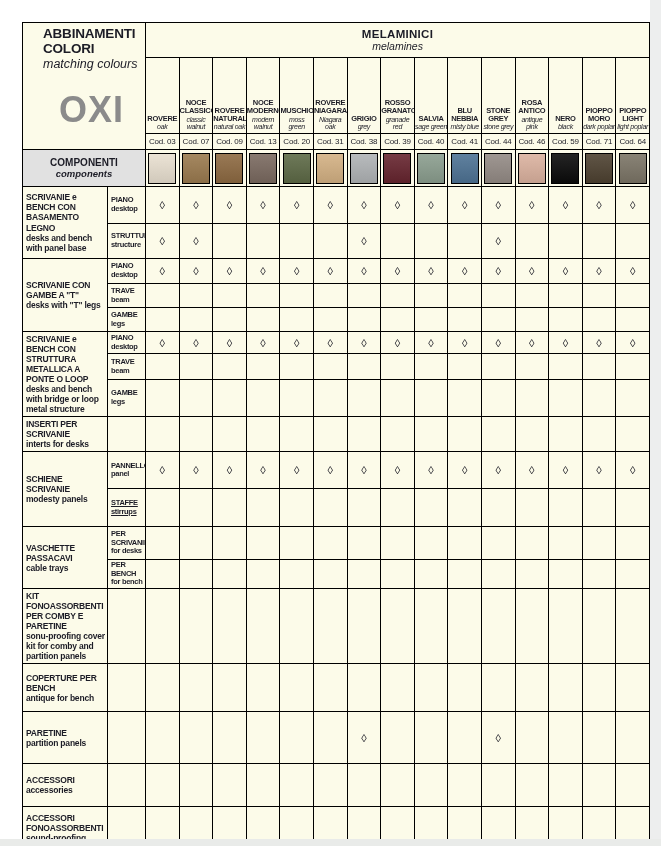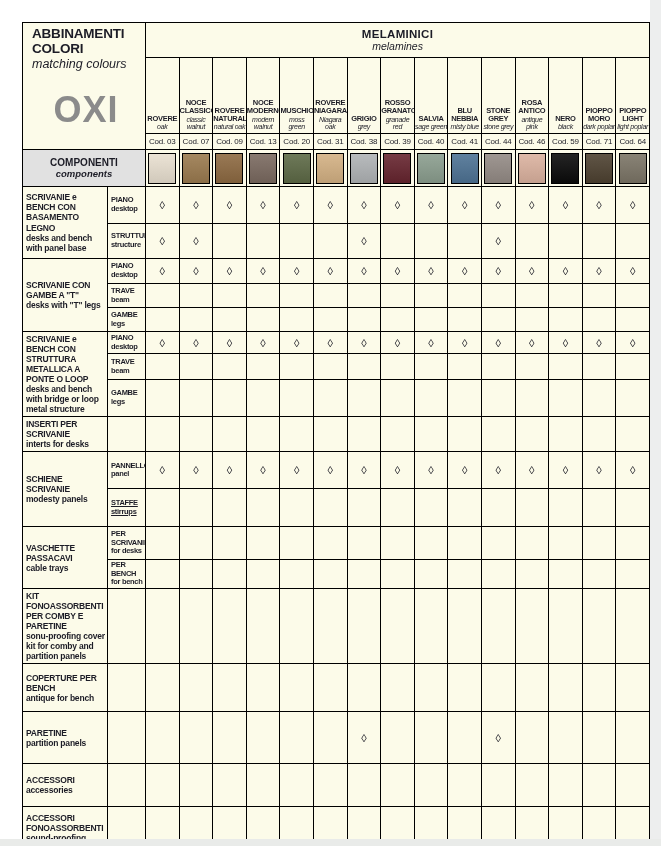--- a/index.html
+++ b/index.html
@@ -6,21 +6,21 @@
   body{width:661px;height:846px;position:relative;background:#ffffff;
        font-family:"Liberation Sans",sans-serif;color:#1c1c26;}
   .right-strip{position:absolute;right:0;top:0;width:11px;height:846px;background:#edeeee;}
   .bottom-strip{position:absolute;left:0;bottom:0;width:661px;height:7px;background:#e9ebe9;}
   table.matrix{position:absolute;left:22px;top:22px;width:628px;border-collapse:collapse;
       table-layout:fixed;background:#fcfbe9;}
   td{border:1px solid #000;padding:0;overflow:hidden;vertical-align:middle;}
   
   .r-band{height:35px;} .r-names{height:76px;} .r-cods{height:16px;} .r-comp{height:37px;}
   .titlebox{vertical-align:top;background:#fcfbe9;}
-  .titlebox-inner{display:flex;flex-direction:column;height:123px;padding:3px 5px 0 9px;}
+  .titlebox-inner{display:flex;flex-direction:column;height:123px;padding:3px 5px 0 20px;}
   .title-it{font-size:13.5px;font-weight:bold;letter-spacing:-0.2px;}
   .title-en{font-size:12.5px;font-style:italic;margin-top:1px;}
   .product-wrap{flex:1;display:flex;align-items:center;justify-content:center;}
   .product{font-size:36px;font-weight:bold;color:#8b8b8b;letter-spacing:1px;}
   .melband{text-align:center;}
   .mel-it{font-size:11.5px;font-weight:bold;letter-spacing:.3px;}
   .mel-en{font-size:10.5px;font-style:italic;}
   .colname{vertical-align:bottom;text-align:center;padding:1px 0 2px 0;}
   .cn-it{font-size:7.5px;font-weight:bold;letter-spacing:-0.3px;line-height:1.12;}
   .cn-en{font-size:7px;font-style:italic;letter-spacing:-0.3px;line-height:1.1;}

